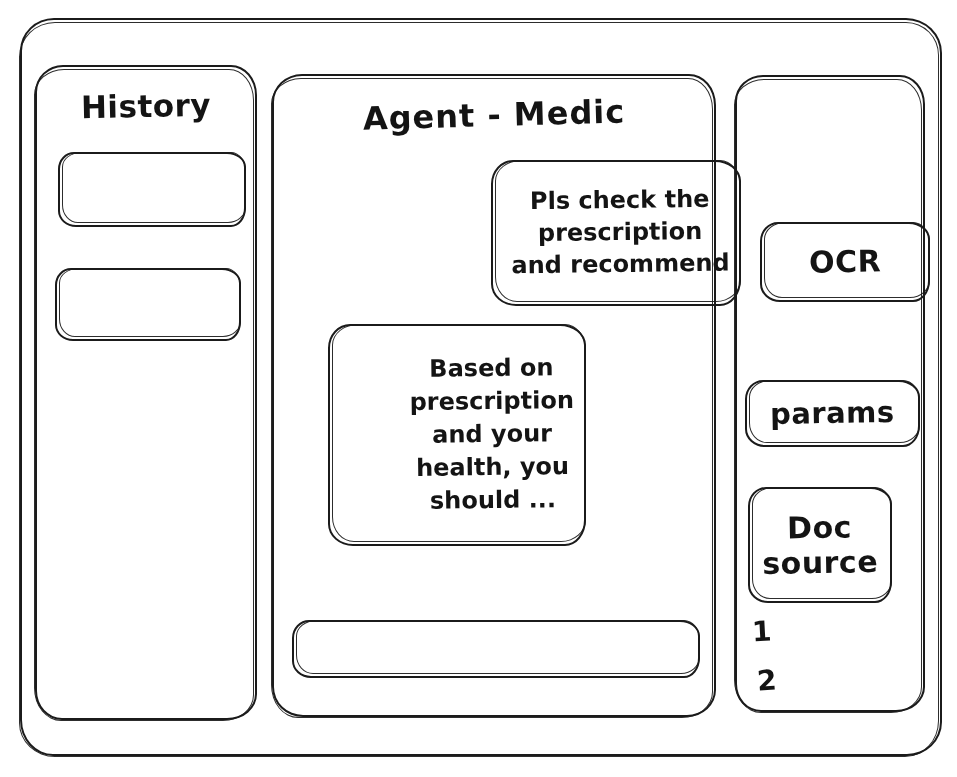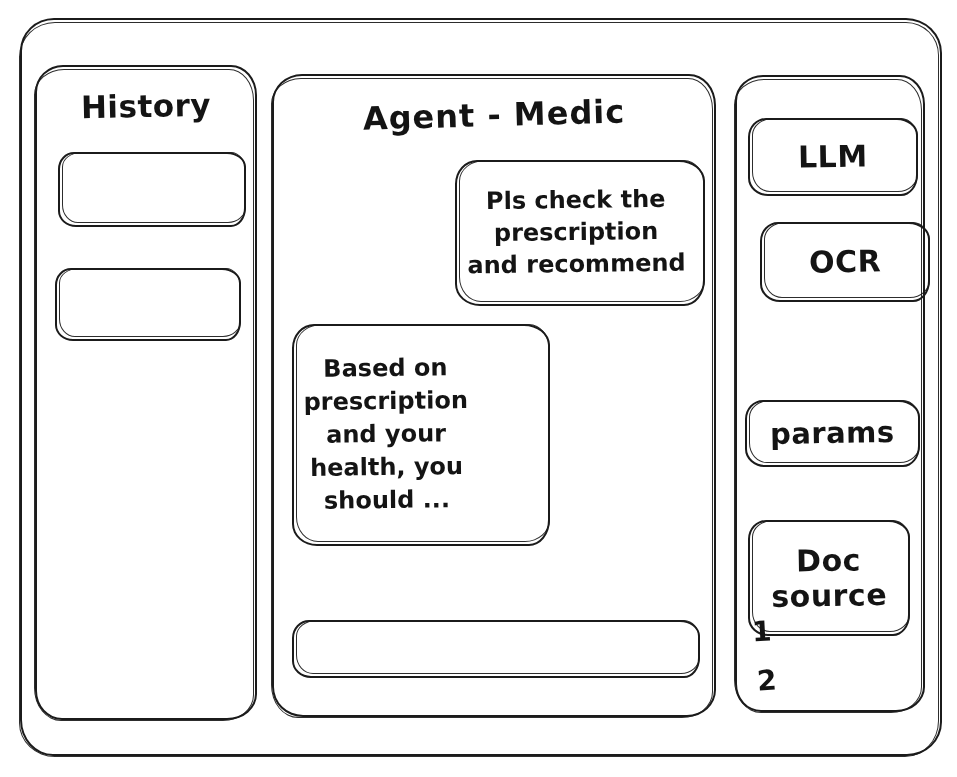--- a/index.html
+++ b/index.html
@@ -117,23 +117,24 @@
     width: 444px;
     text-align: center;
     font-size: 32px;
     letter-spacing: 1px;
     transform: rotate(-1.6deg);
   }
 
   .bubble {
     display: flex;
     align-items: center;
-    justify-content: flex-start;
+    justify-content: flex-end;
     text-align: center;
     border-radius: 22px 26px 21px 25px / 24px 21px 26px 22px;
+    margin-left: 36px;
   }
   .bubble::before {
     border-radius: 26px 21px 25px 22px / 21px 26px 22px 25px;
   }
   .bubble .txt {
     font-size: 24px;
     line-height: 1.33;
     padding: 0 10px;
     transform: rotate(-0.7deg);
     white-space: pre-line;
@@ -186,23 +187,23 @@
   .tool-btn .lbl {
     font-size: 30px;
     line-height: 1.18;
     letter-spacing: .5px;
     transform: rotate(-1deg);
     white-space: pre-line;
   }
 
   #tool-llm   { left: 748px; top: 118px;  width: 170px; height: 78px; }
   #tool-ocr   { left: 748px; top: 222px;  width: 170px; height: 80px; margin-left: 12px; }
-  #tool-params{ left: 745px; top: 400px;  width: 175px; height: 67px; }
+  #tool-params{ left: 745px; top: 380px;  width: 175px; height: 67px; }
   #tool-params .lbl { font-size: 29px; }
-  #tool-docsource { left: 748px; top: 520px; width: 162px; height: 116px; }
+  #tool-docsource { left: 748px; top: 487px; width: 144px; height: 116px; }
 
   .doc-list-marker {
     position: absolute;
     font-size: 28px;
     line-height: 1;
   }
   #doc-item-1 { left: 752px; top: 618px; transform: rotate(-3deg); }
   #doc-item-2 { left: 757px; top: 667px; transform: rotate(-4deg); }
 
   
@@ -243,23 +244,20 @@
 prescription
 and your
 health, you
 should ...</span>
   </div>
 
   <div class="sketch thin" id="composer-input"></div>
 
   <div class="sketch" id="tools-panel"></div>
 
-  <div class="sketch thin tool-btn" id="tool-llm">
-    <span class="lbl hand">LLM</span>
-  </div>
 
   <div class="sketch thin tool-btn" id="tool-ocr">
     <span class="lbl hand">OCR</span>
   </div>
 
   <div class="sketch thin tool-btn" id="tool-params">
     <span class="lbl hand">params</span>
   </div>
 
   <div class="sketch thin tool-btn" id="tool-docsource">

